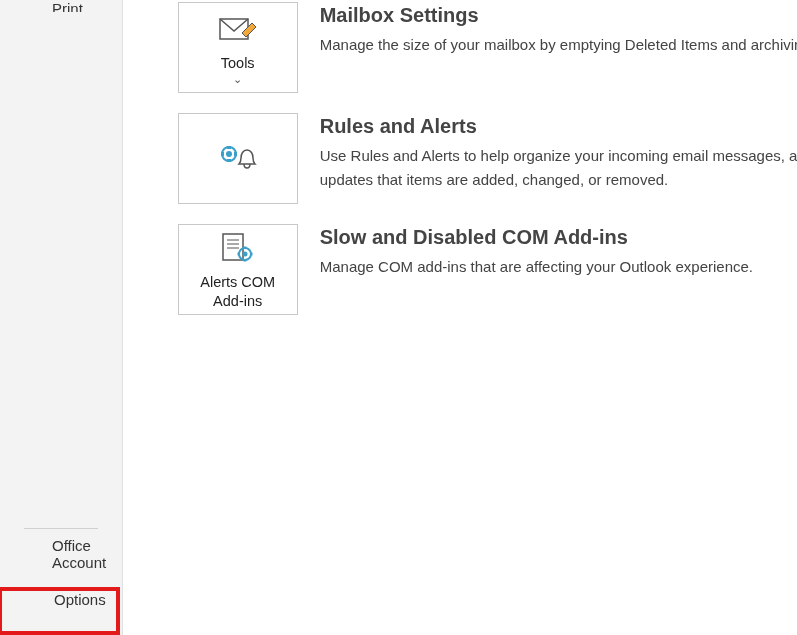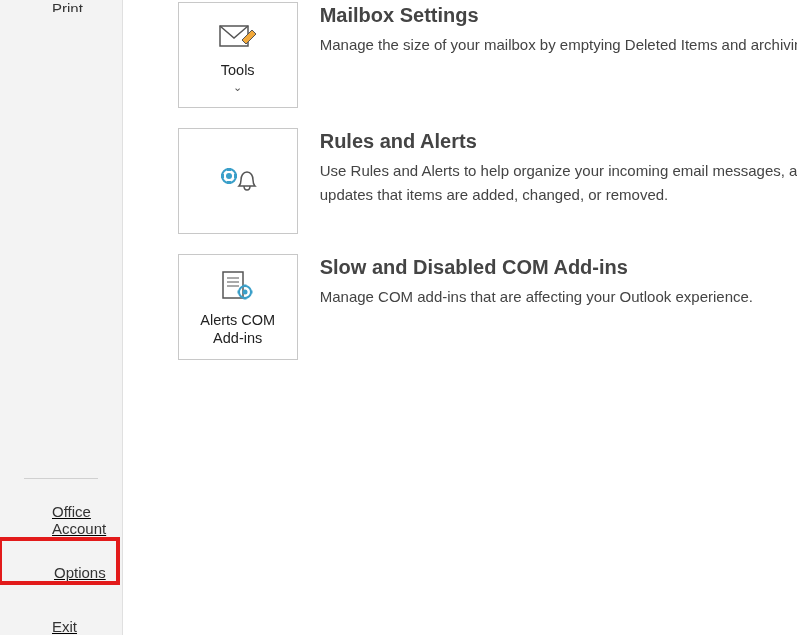--- a/index.html
+++ b/index.html
@@ -12,28 +12,27 @@
   }
   .layout { display: flex; height: 100%; }
   .sidebar {
     width: 183px;
     background: #f3f3f3;
     border-right: 1px solid #e0e0e0;
     display: flex;
     flex-direction: column;
     justify-content: space-between;
     padding-top: 0;
-    text-decoration: underline;
   }
   .sidebar-top { padding-top: 0; }
   .sidebar-item {
     padding: 0 10px 0 52px;
     height: 50px;
     display: flex;
-    align-items: flex-end;
+    align-items: flex-start;
     font-size: 15px;
     color: #333;
     cursor: pointer;
   }
   .sidebar-item.partial-top {
     height: 12px;
     align-items: flex-start;
     overflow: hidden;
     padding-top: 0;
   }
@@ -50,21 +49,21 @@
   .highlight-box .sidebar-item { height: 40px; }
   .main {
     flex: 1;
     background: #fff;
     padding: 0 0 0 55px;
     position: relative;
   }
   .section { display: flex; margin-bottom: 20px; }
   .tile {
     width: 120px;
-    height: 106px;
+    height: 91px;
     border: 1px solid #c8c8c8;
     background: #fff;
     display: flex;
     flex-direction: column;
     align-items: center;
     justify-content: center;
     margin-right: 22px;
     cursor: pointer;
     flex-shrink: 0;
     padding: 4px 6px;
@@ -104,23 +103,20 @@
     </div>
     <div class="sidebar-bottom">
       <div class="sidebar-divider"></div>
       <div class="sidebar-item">
         <span>Office Account</span>
       </div>
       <div class="highlight-box">
         <div class="sidebar-item">
           <span>Options</span>
         </div>
-      </div>
-      <div class="sidebar-item">
-        <span>Exit</span>
       </div>
     </div>
   </div>
 
   <div class="main">
 
     <div class="section" style="margin-top:2px;">
       <div class="tile">
         <div class="tile-icon">
           <svg width="40" height="34" viewBox="0 0 40 34">

